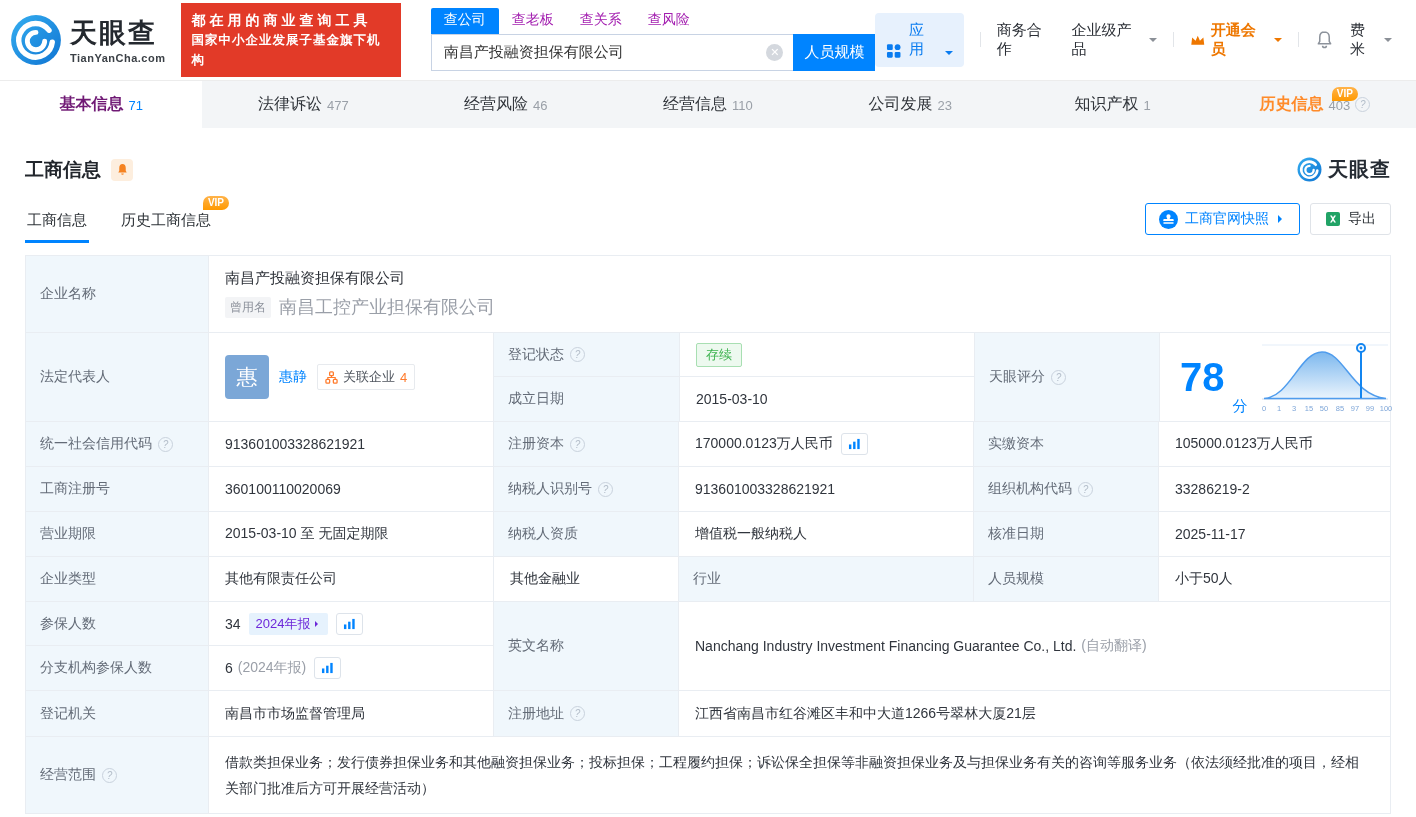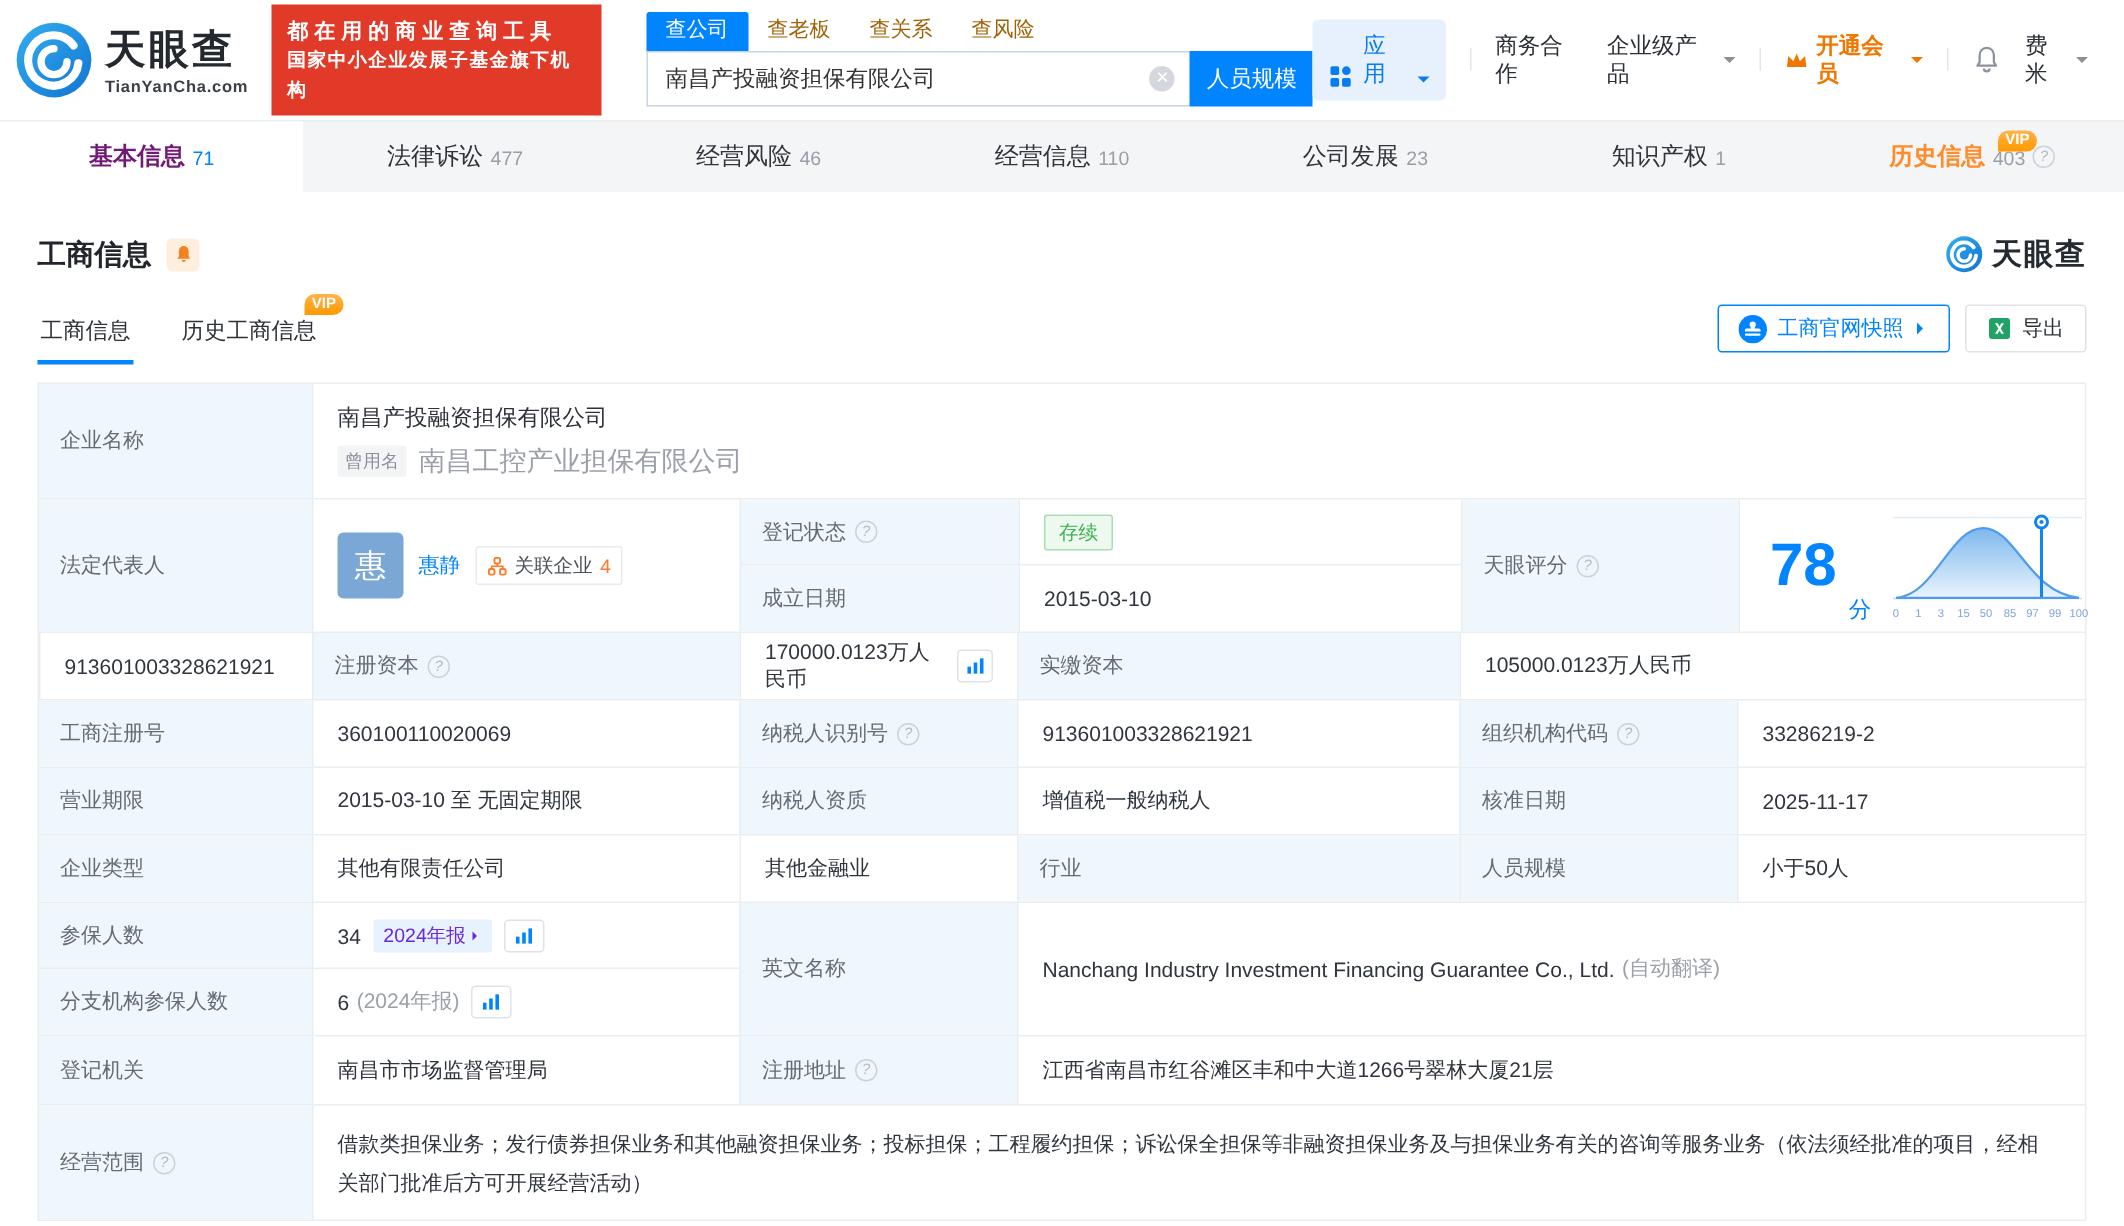--- a/index.html
+++ b/index.html
@@ -11,21 +11,21 @@
   header { height:88px; display:flex; align-items:center; padding:0 24px 0 10px; background:#fff; }
   .logo { display:flex; align-items:center; gap:8px; cursor:pointer; }
   .logo-txt .brand { font-size:27px; font-weight:700; color:#24292f; letter-spacing:2px; }
   .logo-txt .domain { font-size:11px; font-weight:700; color:#3b4046; letter-spacing:.5px; margin-top:1px; }
   .slogan { margin-left:16px; background:#e23a28; color:#fff; padding:7px 10px; line-height:20px; }
   .slogan .l1 { font-size:14px; letter-spacing:4px; font-weight:600; }
   .slogan .l2 { font-size:12.5px; letter-spacing:1px; font-weight:600; }
 
   .search { margin-left:30px; width:452px; }
   .search-tabs { display:flex; }
-  .search-tab { font-size:14px; color:#a16207; padding:3px 13px 5px; cursor:pointer; }
+  .search-tab { font-size:14px; color:#a21caf; padding:3px 13px 5px; cursor:pointer; }
   .search-tab.active { background:#0084ff; color:#fff; border-radius:2px 2px 0 0; }
   .search-row { display:flex; }
   .search-input-wrap { flex:1; display:flex; align-items:center; border:1px solid #c8d3e4; border-right:none; height:37px; background:#fff; }
   .search-input-wrap input { flex:1; border:none; outline:none; font-size:15px; padding:0 10px 0 12px; color:#333;
     font-family:"Liberation Sans","DejaVu Sans",sans-serif; }
   .clear-btn { width:17px; height:17px; border-radius:50%; background:#d4d8de; color:#fff; font-size:11px;
     line-height:17px; text-align:center; margin-right:10px; cursor:pointer; }
   .clear-btn::after { content:"✕"; }
   .search-btn { width:82px; height:37px; background:#0084ff; color:#fff; border:none; font-size:15px; cursor:pointer;
     font-family:"Liberation Sans","DejaVu Sans",sans-serif; }
@@ -365,20 +365,24 @@
                 <text x="130" y="72">100</text>
               </g>
             </svg>
           </div>
           <div class="td lbl">成立日期</div>
           <div class="td bl">2015-03-10</div>
         </div>
       </div>
 
       <div class="tr r4">
+        <div class="td lbl">
+          <span>统一社会信用代码</span>
+            <i class="q"></i>
+        </div>
         <div class="td bl">913601003328621921</div>
         <div class="td lbl bl">
           <span>注册资本</span>
             <i class="q"></i>
         </div>
         <div class="td bl">
           <span>170000.0123万人民币</span>
           <span class="trend-btn">
             <svg width="13" height="12" viewBox="0 0 14 13">
                 <rect x="1" y="7" width="2.6" height="5" fill="#0084ff"></rect>

